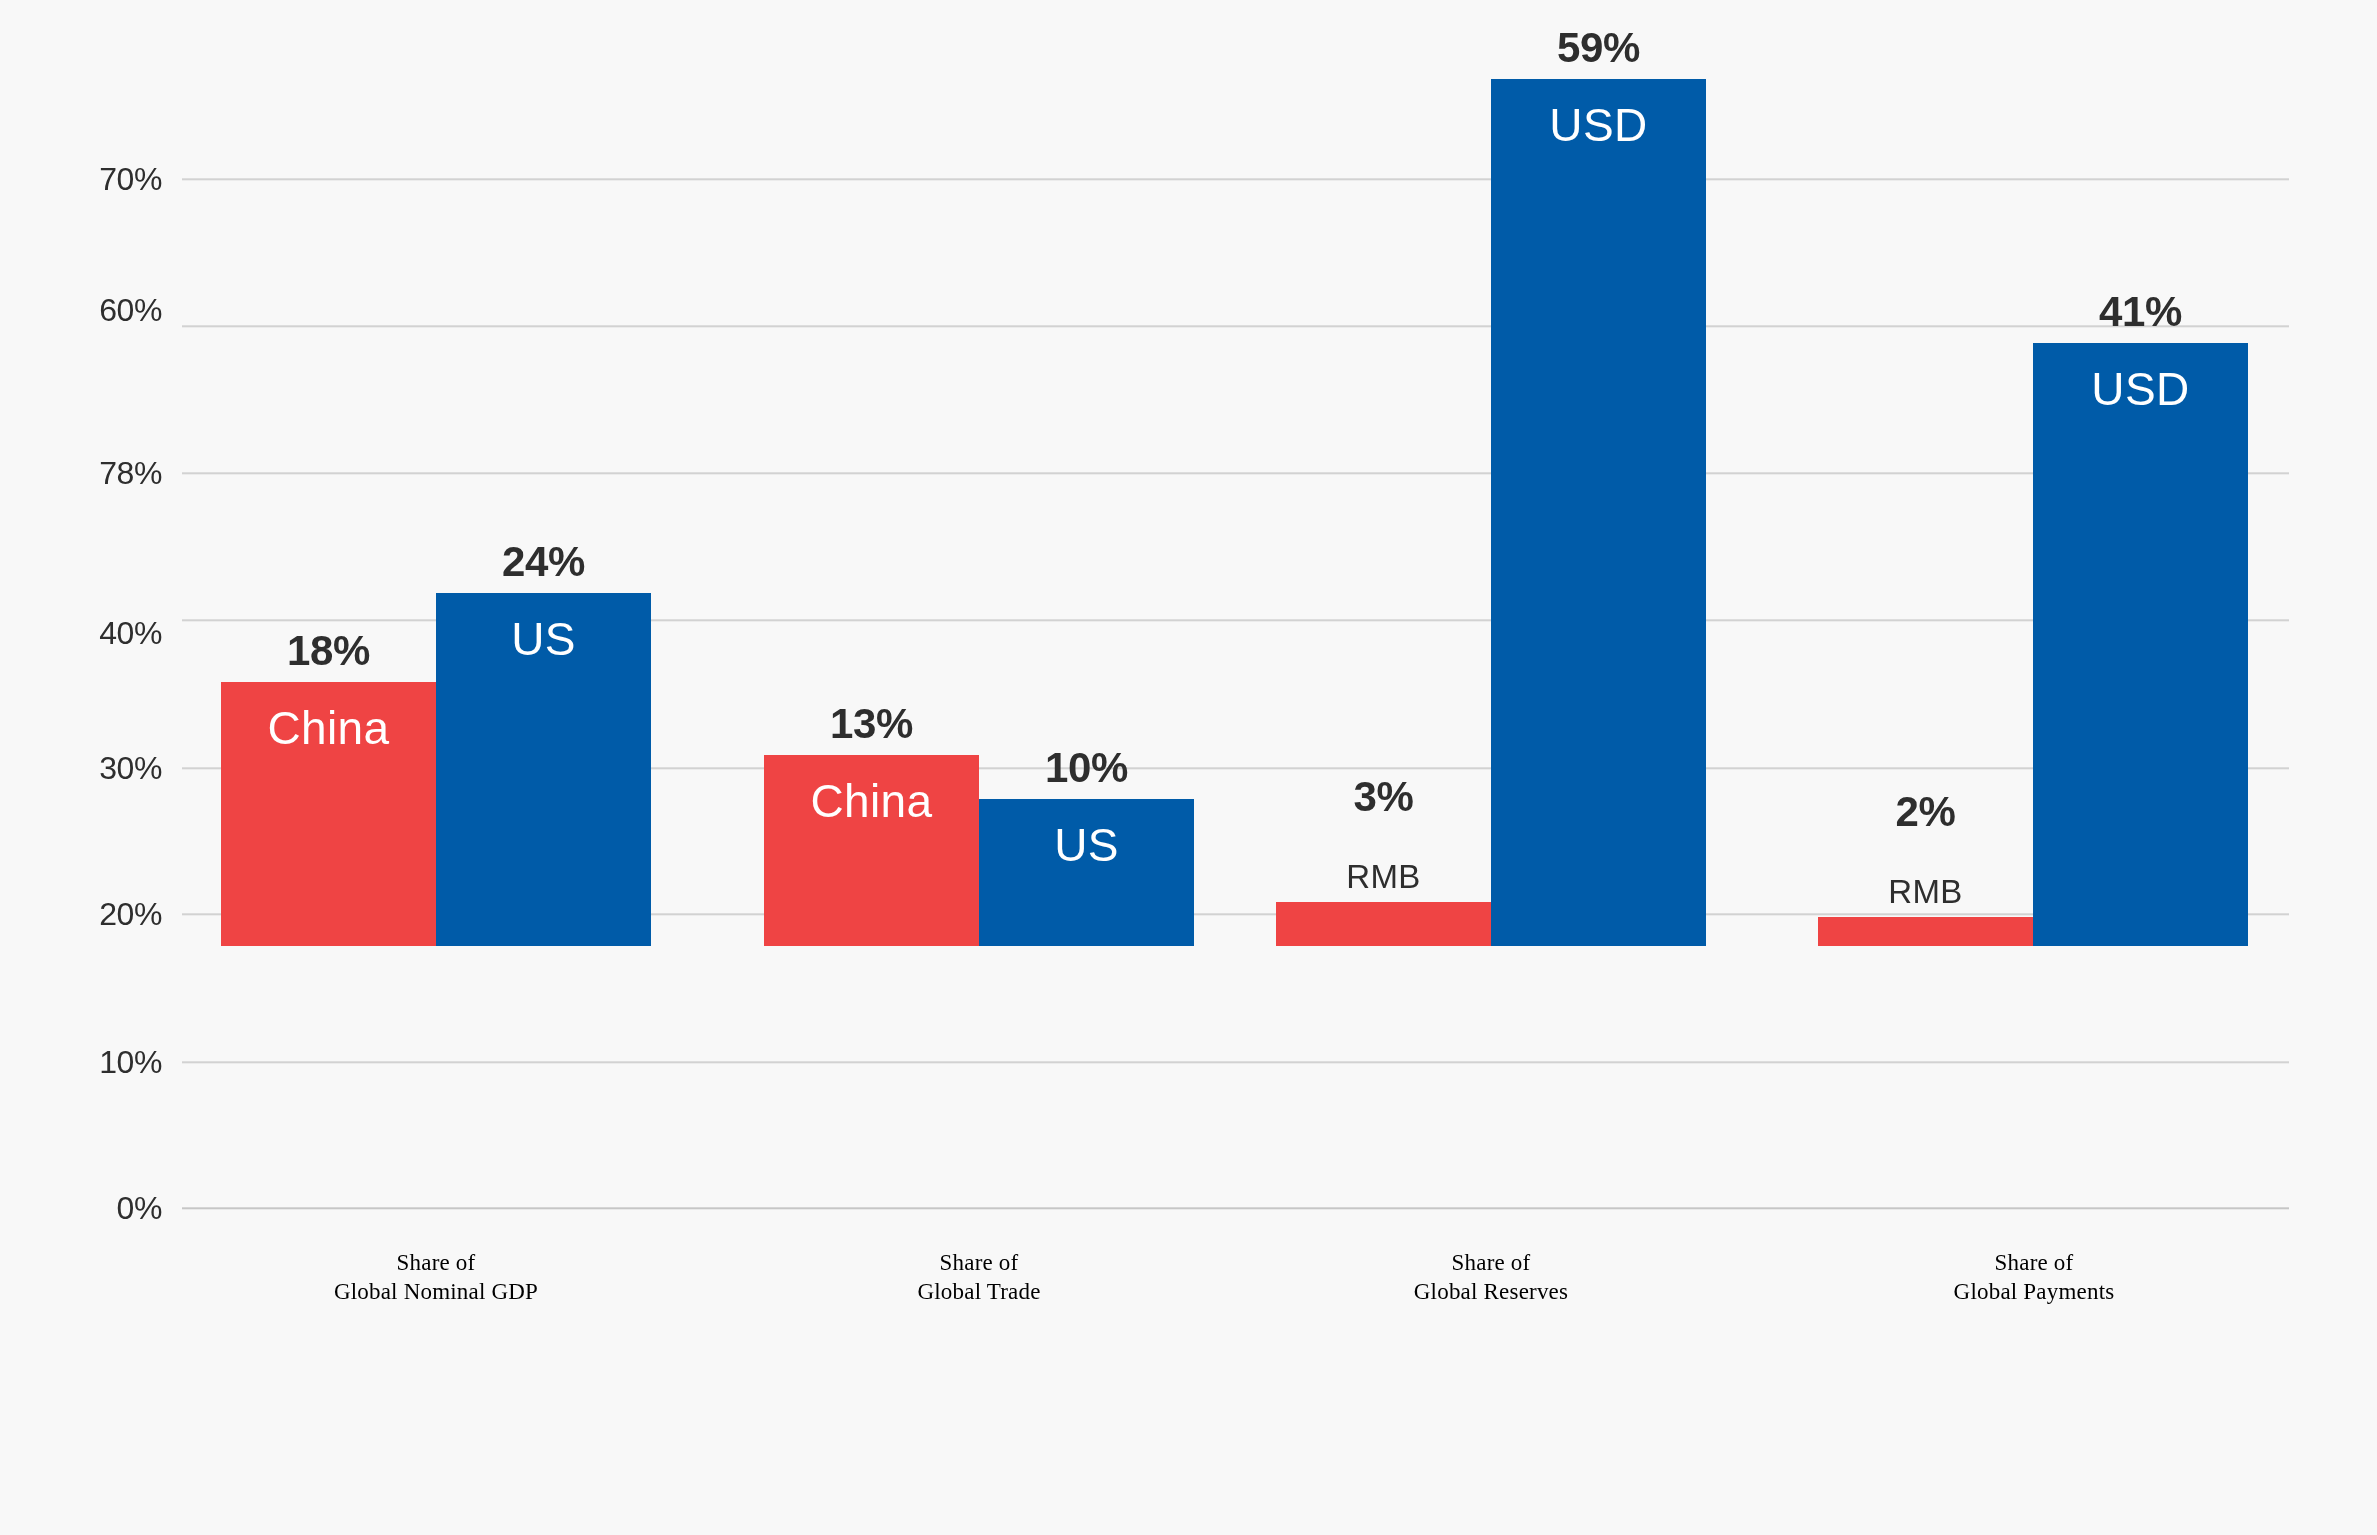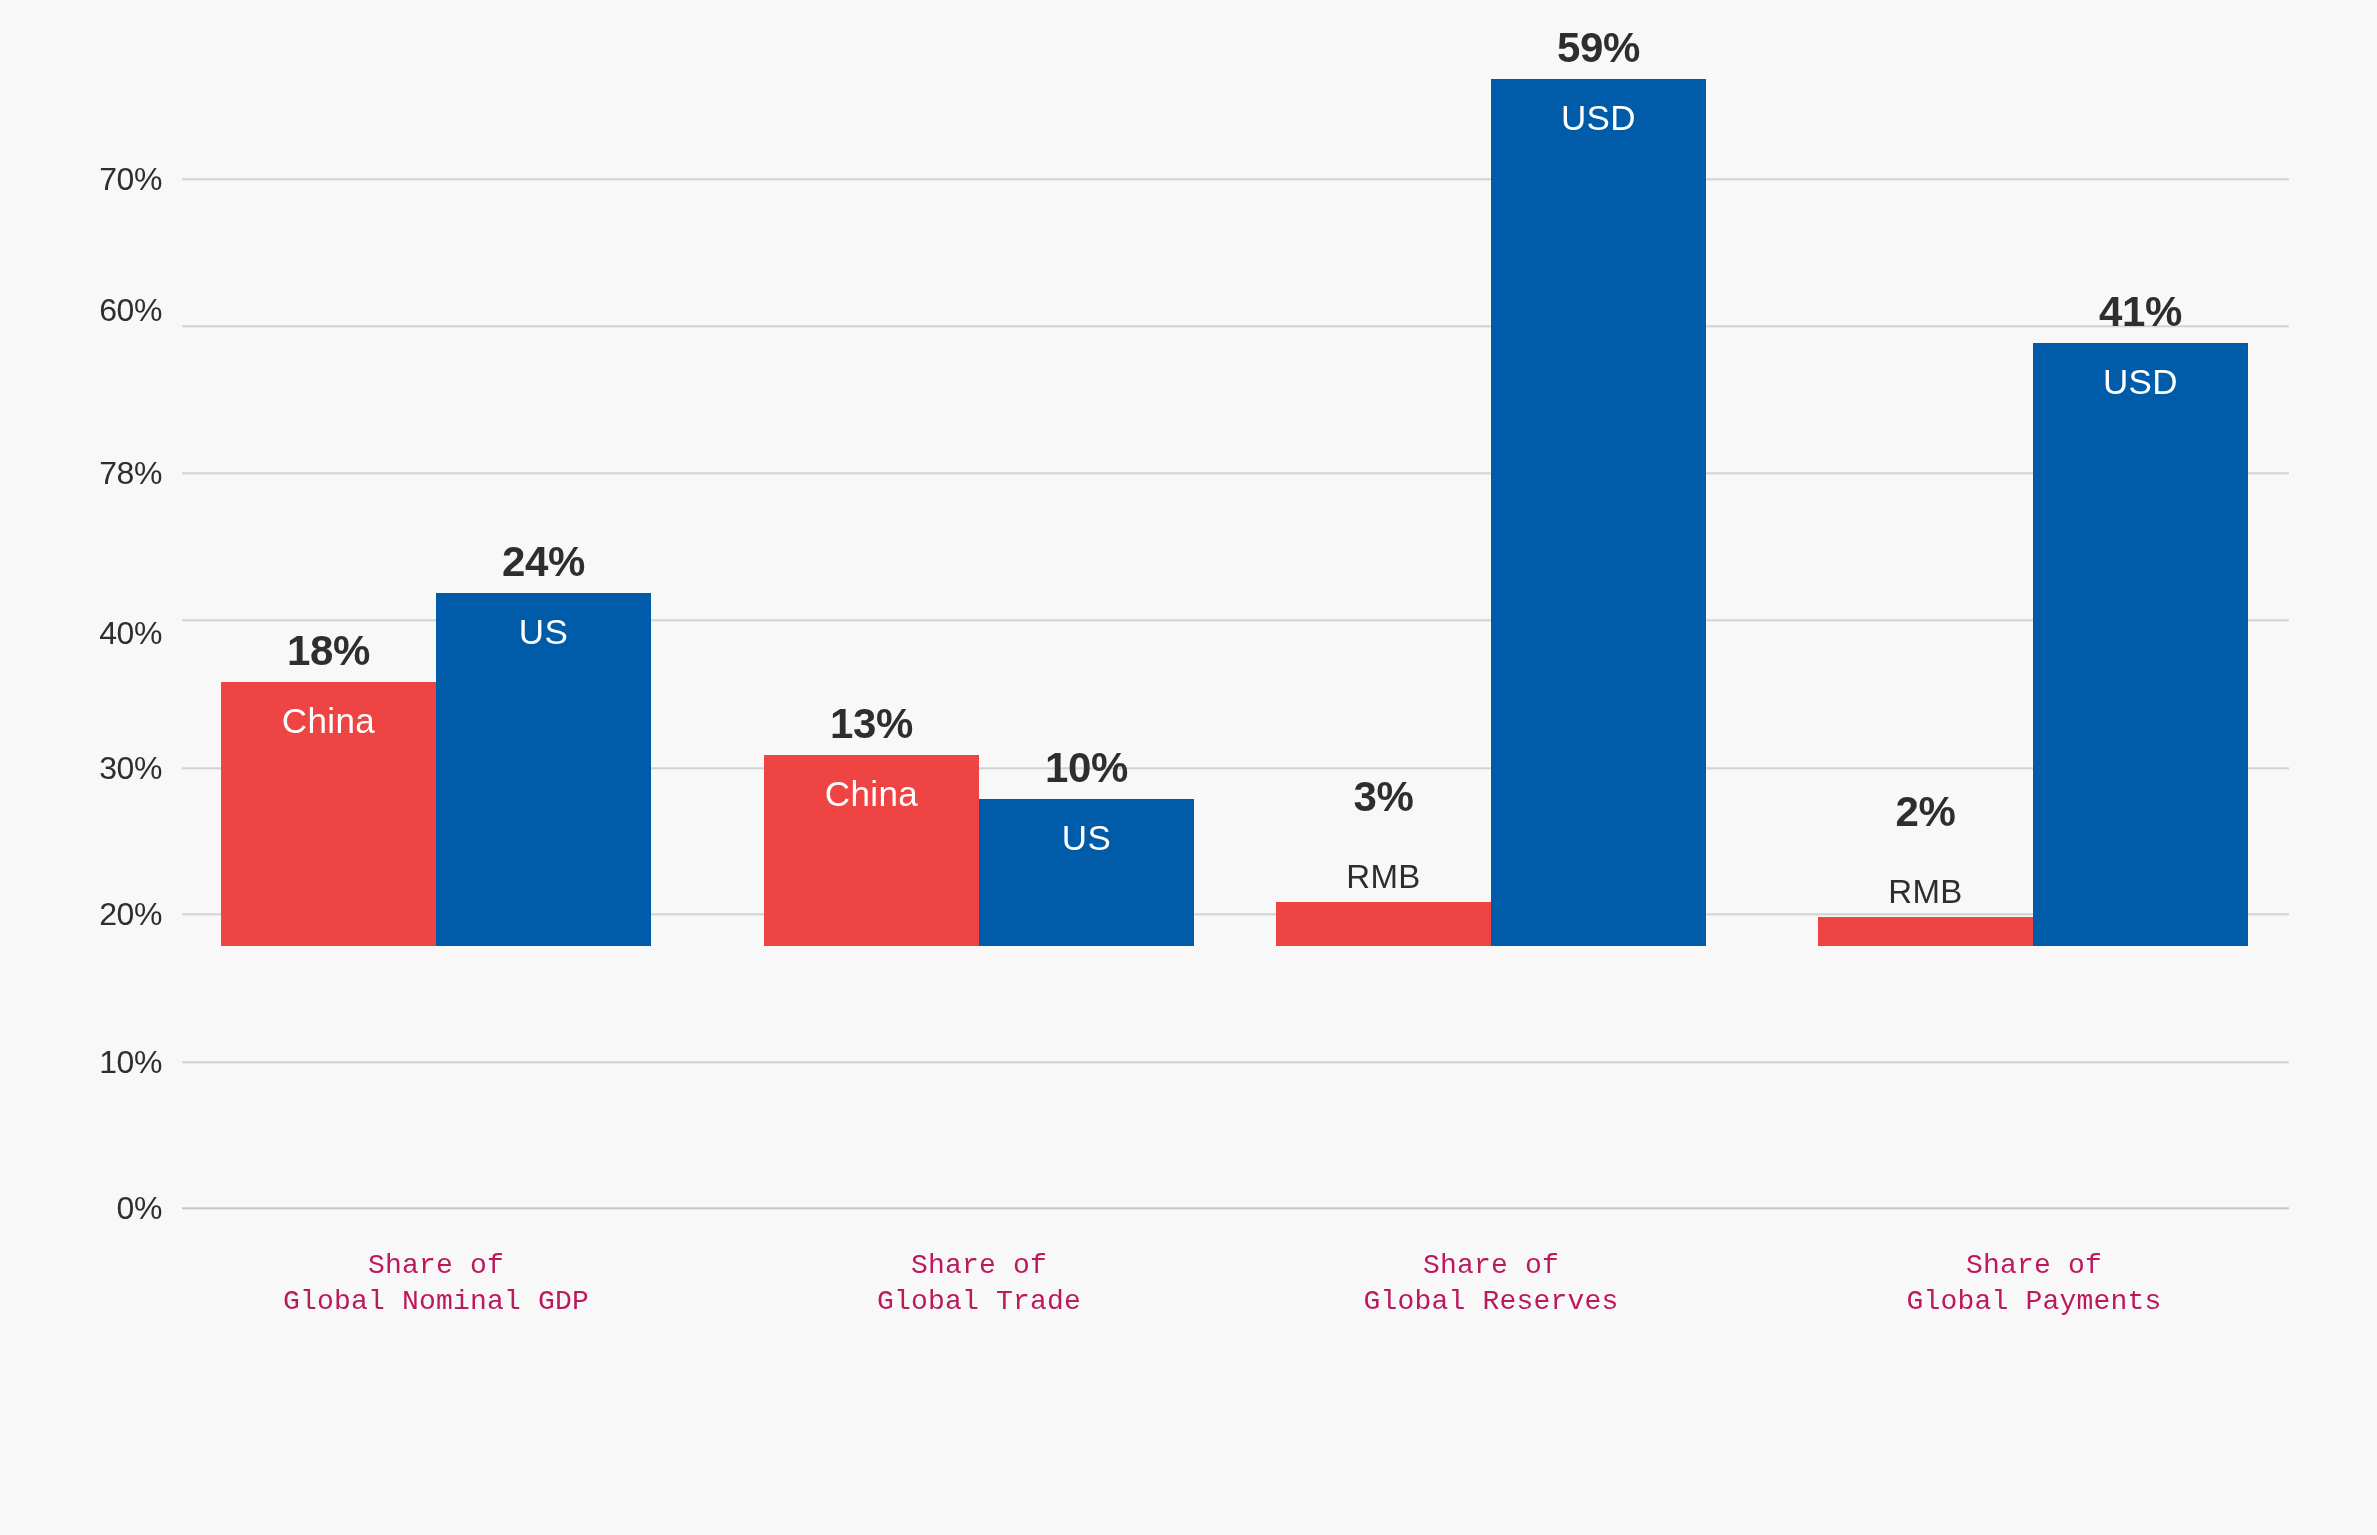--- a/index.html
+++ b/index.html
@@ -59,21 +59,21 @@
   .bar.dark  { background: #005ba8; }
 
   
   .bar-name-inside {
     position: absolute;
     top: 19px;
     left: 0;
     width: 100%;
     text-align: center;
     color: #ffffff;
-    font-size: 35px;
+    font-size: 46px;
     font-family: "Liberation Sans", sans-serif;
     font-stretch: condensed;
     letter-spacing: 0.4px;
     white-space: nowrap;
   }
 
   
   .bar-name-outside {
     position: absolute;
     left: 0;
@@ -102,24 +102,24 @@
     font-stretch: condensed;
     letter-spacing: -0.4px;
     white-space: nowrap;
   }
 
   .cat-label {
     position: absolute;
     top: 1248px;
     width: 508px;
     text-align: center;
-    font-size: 28px;
+    font-size: 23px;
     line-height: 1.28;
-    color: #be185d;
-    font-family: Liberation Mono, monospace;
+    color: #000000;
+    font-family: Liberation Serif, serif;
     font-stretch: condensed;
     white-space: pre-line;
     letter-spacing: 0.2px;
   }
 </style>
 </head>
 <body>
 
 <div id="chart-root">
 

